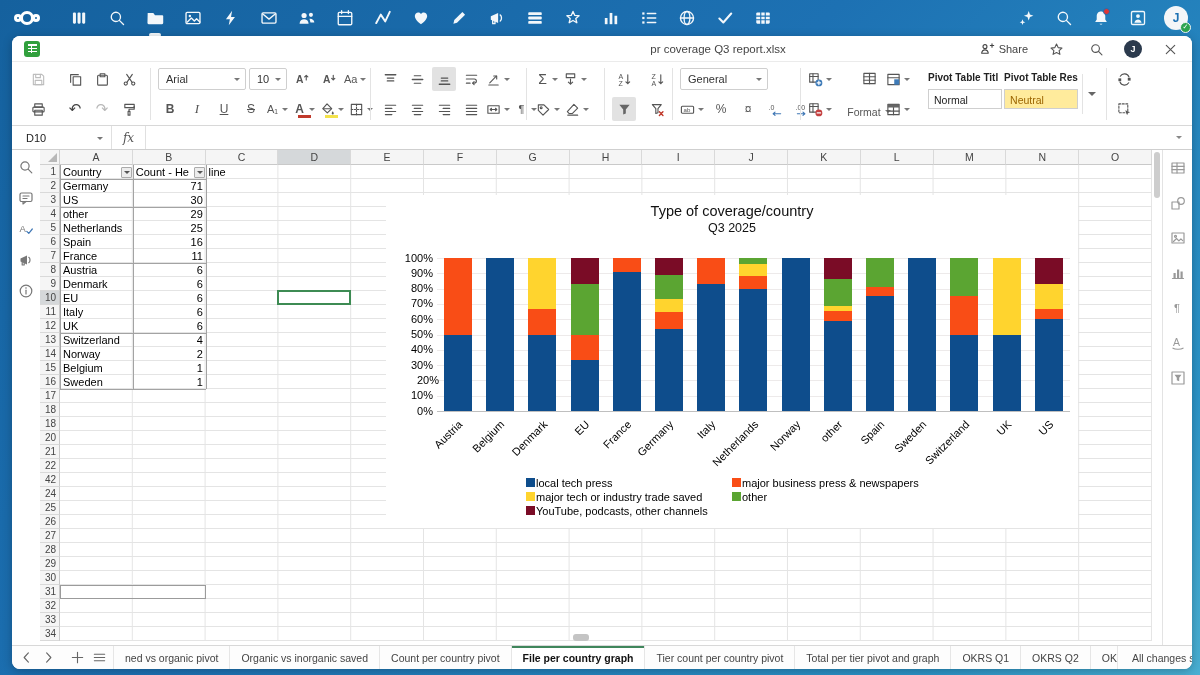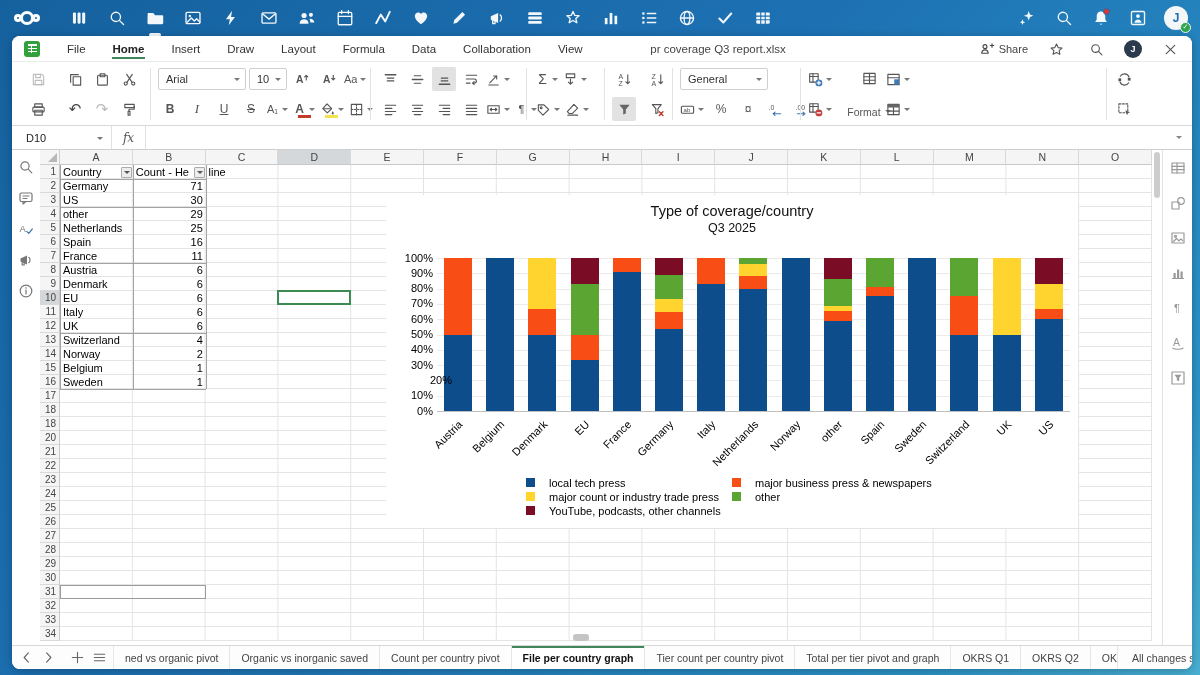--- a/index.html
+++ b/index.html
@@ -102,21 +102,21 @@
   .ch-sub{position:absolute;left:0;top:26px;width:100%;text-align:center;font-size:12.5px;color:#111;}
   .plot{position:absolute;left:51px;top:63px;width:633px;height:153px;}
   .gl{position:absolute;left:0;width:100%;height:1px;background:#EDEAEA;}
   .gl.axis{background:#BFBFBF;}
   .ytick{position:absolute;right:642px;width:40px;text-align:right;font-size:11px;color:#000;height:11px;line-height:11px;}
   .slot{position:absolute;bottom:0;height:153px;}
   .bar{position:absolute;left:7.1px;width:28px;height:153px;}
   .seg{position:absolute;left:0;width:100%;}
   .xlab{position:absolute;width:110px;text-align:right;font-size:11px;color:#000;transform:rotate(-45deg);transform-origin:100% 0;}
   .legend{position:absolute;left:140px;top:281px;display:grid;grid-template-columns:206px auto;row-gap:.5px;font-size:11px;color:#000;}
-  .litem{display:flex;align-items:center;gap:14px;height:13.5px;text-align:right;}
+  .litem{display:flex;align-items:center;gap:1px;height:13.5px;text-align:right;}
   .lsq{width:9px;height:9px;flex:none;}
   
   .statusbar{position:absolute;left:0;bottom:0;width:100%;height:24px;background:#FDFDFD;border-top:1px solid #D8D8D8;display:flex;align-items:stretch;font-size:10.5px;color:#444;}
   .st-nav{display:flex;align-items:center;gap:2px;padding:0 4px;}
   .st-sep{width:1px;background:#E3E3E3;margin:4px 2px;}
   .sbtn{width:20px;height:20px;display:flex;align-items:center;justify-content:center;color:#666;cursor:pointer;border-radius:2px;}
   .tabs{display:flex;align-items:stretch;}
   .tab{display:flex;align-items:center;padding:0 11px;border-right:1px solid #E6E6E6;white-space:nowrap;cursor:pointer;color:#444;font-size:10.5px;}
   .tab.first{border-left:1px solid #E6E6E6;}
   .tab.active{font-weight:bold;color:#111;box-shadow:inset 0 2px 0 #40865C;background:#fff;}
@@ -290,31 +290,20 @@
           </svg>
         </span>
         <span class="tb-avatar">J<span class="badge">✓</span></span>
       </div>
   </header>
 
   <div class="window">
 
     <div class="menubar">
       <span class="appicon"></span>
-      <nav class="menus" id="menus">
-          <span class="mi">File</span>
-          <span class="mi active">Home</span>
-          <span class="mi">Insert</span>
-          <span class="mi">Draw</span>
-          <span class="mi">Layout</span>
-          <span class="mi">Formula</span>
-          <span class="mi">Data</span>
-          <span class="mi">Collaboration</span>
-          <span class="mi">View</span>
-        </nav>
       <div class="doc-title">pr coverage Q3 report.xlsx</div>
       <div class="mb-right">
         <span class="mb-btn">
             <span><svg viewBox="0 0 16 16" width="15" height="15" fill="none" stroke="currentColor" stroke-width="1.2" stroke-linecap="round" stroke-linejoin="round">
                 <circle cx="5.3" cy="6" r="2.1"></circle>
                 <path d="M1.8 13c.3-2.5 2.1-3.6 3.5-3.6S8.5 10.5 8.8 13z"></path>
                 <path d="M11 4.8h3.6M12.8 3v3.6"></path>
               </svg></span>
             <span>Share</span>
           </span>
@@ -648,20 +637,31 @@
         <button class="tbtn dd">
             <svg viewBox="0 0 16 16" width="15" height="15" fill="none" stroke="currentColor" stroke-width="1.2" stroke-linecap="round" stroke-linejoin="round">
               <rect x="2" y="2.5" width="12" height="11"></rect>
               <rect x="2" y="2.5" width="12" height="3.4" fill="#666" stroke="none"></rect>
               <line x1="8" y1="5.9" x2="8" y2="13.5"></line>
               <line x1="2" y1="9.7" x2="14" y2="9.7"></line>
             </svg>
           </button>
       </div>
 
+      <div class="pgal">
+        <div class="pcol">
+          <span class="ptitle">Pivot Table Titl</span>
+          <span class="pchip">Normal</span>
+        </div>
+        <div class="pcol" style="margin-left:2px">
+          <span class="ptitle">Pivot Table Res</span>
+          <span class="pchip" id="neutral-chip" style="background: rgb(255, 235, 156); color: rgb(156, 101, 0);">Neutral</span>
+        </div>
+        <span class="gexp"></span>
+      </div>
       <div class="sep" style="left:1094px"></div>
 
       <div class="tg trow1" style="left:1100px">
         <button class="tbtn">
             <svg viewBox="0 0 16 16" width="15" height="15" fill="none" stroke="currentColor" stroke-width="1.2" stroke-linecap="round" stroke-linejoin="round">
               <path d="M12.8 5.3a5.2 5.2 0 0 0-9.3-.8M3.2 10.7a5.2 5.2 0 0 0 9.3.8"></path>
               <rect x="1.5" y="6.8" width="3" height="3" fill="#555" stroke="none"></rect>
               <rect x="11.5" y="6.2" width="3" height="3" fill="#555" stroke="none"></rect>
             </svg>
           </button>
@@ -754,21 +754,21 @@
             <div class="rhdr">13</div>
             <div class="rhdr">14</div>
             <div class="rhdr">15</div>
             <div class="rhdr">16</div>
             <div class="rhdr">17</div>
             <div class="rhdr">18</div>
             <div class="rhdr">18</div>
             <div class="rhdr">20</div>
             <div class="rhdr">21</div>
             <div class="rhdr">22</div>
-            <div class="rhdr">23</div>
+            <div class="rhdr">42</div>
             <div class="rhdr">24</div>
             <div class="rhdr">25</div>
             <div class="rhdr">26</div>
             <div class="rhdr">27</div>
             <div class="rhdr">28</div>
             <div class="rhdr">29</div>
             <div class="rhdr">30</div>
             <div class="rhdr">31</div>
             <div class="rhdr">32</div>
             <div class="rhdr">33</div>
@@ -934,21 +934,21 @@
                 <div class="bar">
                   <div class="seg" style="bottom:0.0px;height:91.8px;background:#0E4D8C"></div>
                   <div class="seg" style="bottom:91.8px;height:10.2px;background:#F94D16"></div>
                   <div class="seg" style="bottom:102.0px;height:25.5px;background:#FFD42E"></div>
                   <div class="seg" style="bottom:127.5px;height:25.5px;background:#7A0C26"></div>
                 </div>
               </div>
             </div>
             <div class="ytick" style="top:210.5px;right:645px;width:40px">0%</div>
             <div class="ytick" style="top:195.2px;right:645px;width:40px">10%</div>
-            <div class="ytick" style="top:179.9px;right:626px;width:40px">20%</div>
+            <div class="ytick" style="top:179.9px;right:639px;width:40px">20%</div>
             <div class="ytick" style="top:164.6px;right:645px;width:40px">30%</div>
             <div class="ytick" style="top:149.3px;right:645px;width:40px">40%</div>
             <div class="ytick" style="top:134.0px;right:645px;width:40px">50%</div>
             <div class="ytick" style="top:118.7px;right:645px;width:40px">60%</div>
             <div class="ytick" style="top:103.4px;right:645px;width:40px">70%</div>
             <div class="ytick" style="top:88.1px;right:645px;width:40px">80%</div>
             <div class="ytick" style="top:72.8px;right:645px;width:40px">90%</div>
             <div class="ytick" style="top:57.5px;right:645px;width:40px">100%</div>
             <div class="xlab" style="left:-39.9px;top:223px">Austria</div>
             <div class="xlab" style="left:2.3px;top:223px">Belgium</div>
@@ -969,21 +969,21 @@
               <div class="litem">
                 <span class="lsq" style="background:#0E4D8C"></span>
                 <span>local tech press</span>
               </div>
               <div class="litem">
                 <span class="lsq" style="background:#F94D16"></span>
                 <span>major business press &amp; newspapers</span>
               </div>
               <div class="litem">
                 <span class="lsq" style="background:#FFD42E"></span>
-                <span>major count or industry trade press</span>
+                <span>major tech or industry trade saved</span>
               </div>
               <div class="litem">
                 <span class="lsq" style="background:#5BA532"></span>
                 <span>other</span>
               </div>
               <div class="litem">
                 <span class="lsq" style="background:#7A0C26"></span>
                 <span>YouTube, podcasts, other channels</span>
               </div>
             </div>

